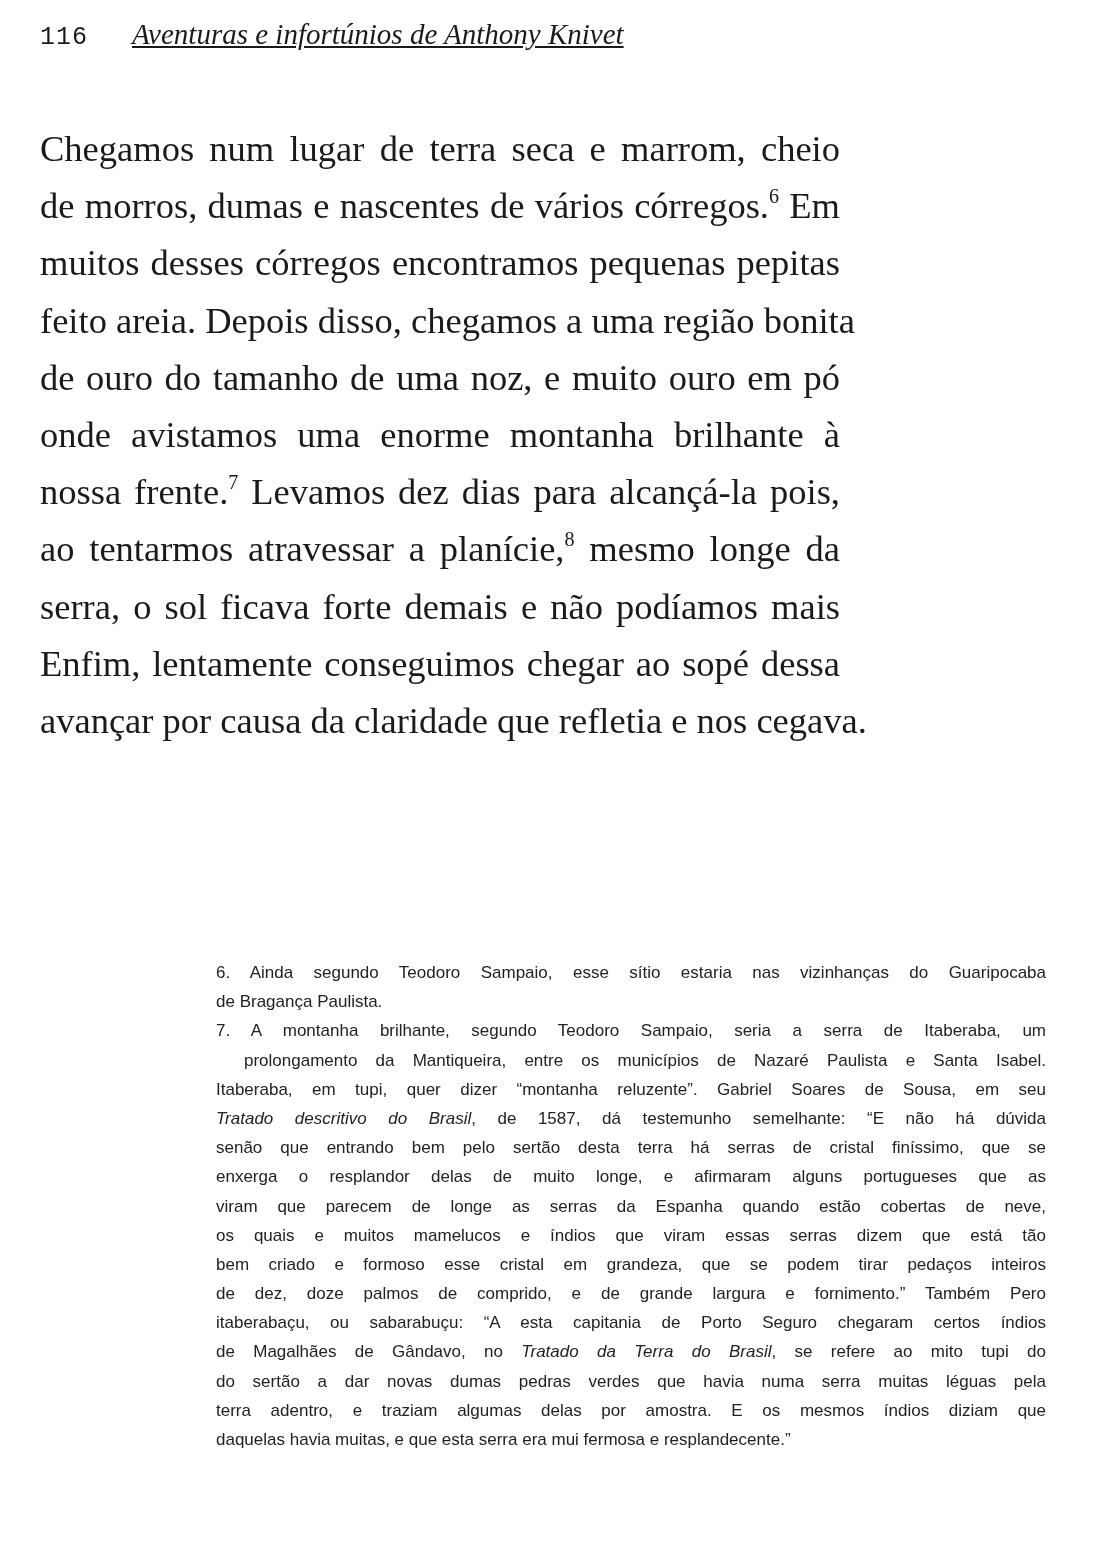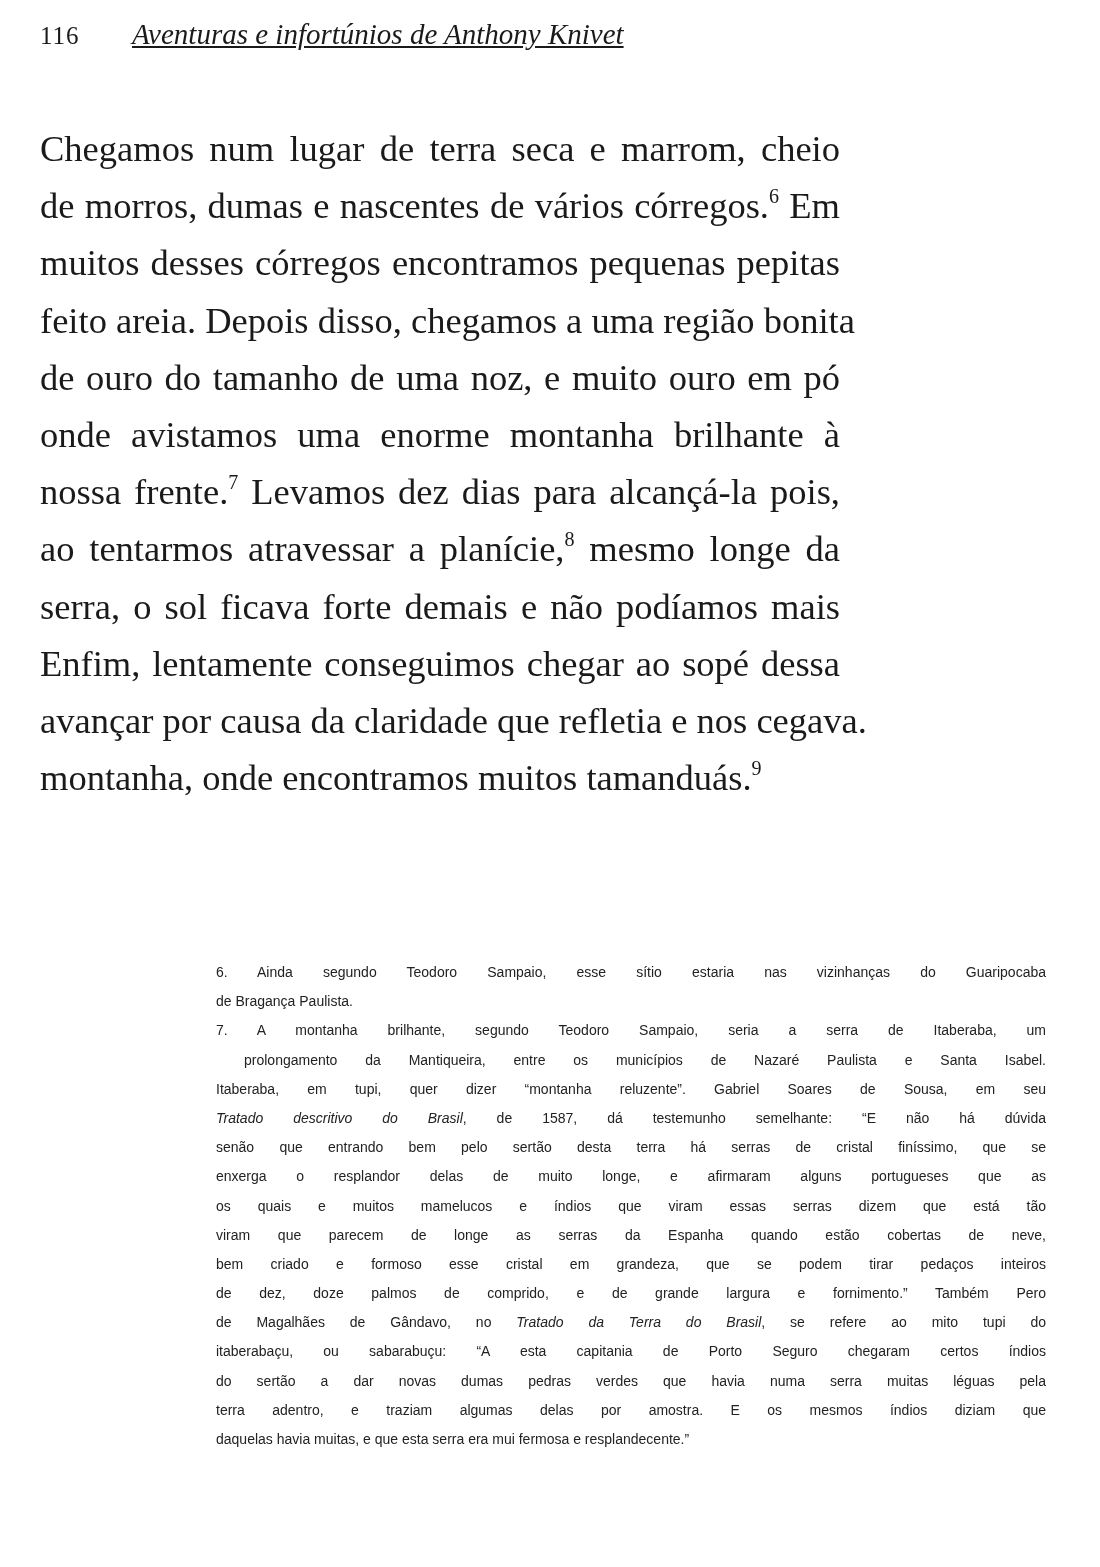--- a/index.html
+++ b/index.html
@@ -17,21 +17,21 @@
     .running-head {
       position: absolute;
       left: 40px;
       top: 18px;
       height: 44px;
       display: flex;
       align-items: baseline;
       white-space: nowrap;
     }
     .page-number {
-      font-family: Liberation Serif, serif;
+      font-family: Liberation Mono, monospace;
       font-size: 25px;
       letter-spacing: 1px;
       width: 92px;
     }
     .book-title {
       font-family: "Liberation Serif", serif;
       font-style: italic;
       font-size: 29px;
       text-decoration: underline;
     }
@@ -60,21 +60,21 @@
       font-size: 0.55em;
       vertical-align: 0.75em;
       line-height: 0;
     }
     .footnotes {
       position: absolute;
       left: 216px;
       top: 958px;
       width: 830px;
       font-family: "Liberation Sans", sans-serif;
-      font-size: 14px;
+      font-size: 17px;
       line-height: 29.2px;
       color: #222;
     }
     .fn-line {
       display: block;
       white-space: nowrap;
       text-align: justify;
       text-align-last: justify;
       height: 29.2px;
     }
@@ -98,34 +98,33 @@
     <span class="body-line"><span>de morros, dumas e nascentes de vários córregos.</span><sup>6</sup><span style="white-space: pre;"> Em</span></span>
     <span class="body-line"><span>muitos desses córregos encontramos pequenas pepitas</span></span>
     <span class="body-line"><span>feito areia. Depois disso, chegamos a uma região bonita</span></span>
     <span class="body-line"><span>de ouro do tamanho de uma noz, e muito ouro em pó</span></span>
     <span class="body-line"><span>onde avistamos uma enorme montanha brilhante à</span></span>
     <span class="body-line"><span>nossa frente.</span><sup>7</sup><span style="white-space: pre;"> Levamos dez dias para alcançá-la pois,</span></span>
     <span class="body-line"><span>ao tentarmos atravessar a planície,</span><sup>8</sup><span style="white-space: pre;"> mesmo longe da</span></span>
     <span class="body-line"><span>serra, o sol ficava forte demais e não podíamos mais</span></span>
     <span class="body-line"><span>Enfim, lentamente conseguimos chegar ao sopé dessa</span></span>
     <span class="body-line"><span>avançar por causa da claridade que refletia e nos cegava.</span></span>
-    <span class="body-line last"><span>montanha, onde encontramos muitos tamanduás.</span><sup>9</sup><span style="white-space: pre;"></span></span>
   </div>
 
 <div class="footnotes" id="footnotes">
     <span class="fn-line"><span style="white-space: pre;">6. Ainda segundo Teodoro Sampaio, esse sítio estaria nas vizinhanças do Guaripocaba</span></span>
     <span class="fn-line last"><span style="white-space: pre;">de Bragança Paulista.</span></span>
     <span class="fn-line"><span style="white-space: pre;">7. A montanha brilhante, segundo Teodoro Sampaio, seria a serra de Itaberaba, um</span></span>
     <span class="fn-line"><span style="white-space: pre; margin-left: 28px;">prolongamento da Mantiqueira, entre os municípios de Nazaré Paulista e Santa Isabel.</span></span>
     <span class="fn-line"><span style="white-space: pre;">Itaberaba, em tupi, quer dizer “montanha reluzente”. Gabriel Soares de Sousa, em seu</span></span>
     <span class="fn-line"><span style="white-space: pre;"></span><i>Tratado descritivo do Brasil</i><span style="white-space: pre;">, de 1587, dá testemunho semelhante: “E não há dúvida</span></span>
     <span class="fn-line"><span style="white-space: pre;">senão que entrando bem pelo sertão desta terra há serras de cristal finíssimo, que se</span></span>
     <span class="fn-line"><span style="white-space: pre;">enxerga o resplandor delas de muito longe, e afirmaram alguns portugueses que as</span></span>
+    <span class="fn-line"><span style="white-space: pre;">viram que parecem de longe as serras da Espanha quando estão cobertas de neve,</span></span>
     <span class="fn-line"><span style="white-space: pre;">os quais e muitos mamelucos e índios que viram essas serras dizem que está tão</span></span>
-    <span class="fn-line"><span style="white-space: pre;">viram que parecem de longe as serras da Espanha quando estão cobertas de neve,</span></span>
     <span class="fn-line"><span style="white-space: pre;">bem criado e formoso esse cristal em grandeza, que se podem tirar pedaços inteiros</span></span>
     <span class="fn-line"><span style="white-space: pre;">de dez, doze palmos de comprido, e de grande largura e fornimento.” Também Pero</span></span>
+    <span class="fn-line"><span style="white-space: pre;">itaberabaçu, ou sabarabuçu: “A esta capitania de Porto Seguro chegaram certos índios</span></span>
     <span class="fn-line"><span style="white-space: pre;">de Magalhães de Gândavo, no </span><i>Tratado da Terra do Brasil</i><span style="white-space: pre;">, se refere ao mito tupi do</span></span>
-    <span class="fn-line"><span style="white-space: pre;">itaberabaçu, ou sabarabuçu: “A esta capitania de Porto Seguro chegaram certos índios</span></span>
     <span class="fn-line"><span style="white-space: pre;">do sertão a dar novas dumas pedras verdes que havia numa serra muitas léguas pela</span></span>
     <span class="fn-line"><span style="white-space: pre;">terra adentro, e traziam algumas delas por amostra. E os mesmos índios diziam que</span></span>
     <span class="fn-line last"><span style="white-space: pre;">daquelas havia muitas, e que esta serra era mui fermosa e resplandecente.”</span></span>
   </div>
 
 </body></html>

